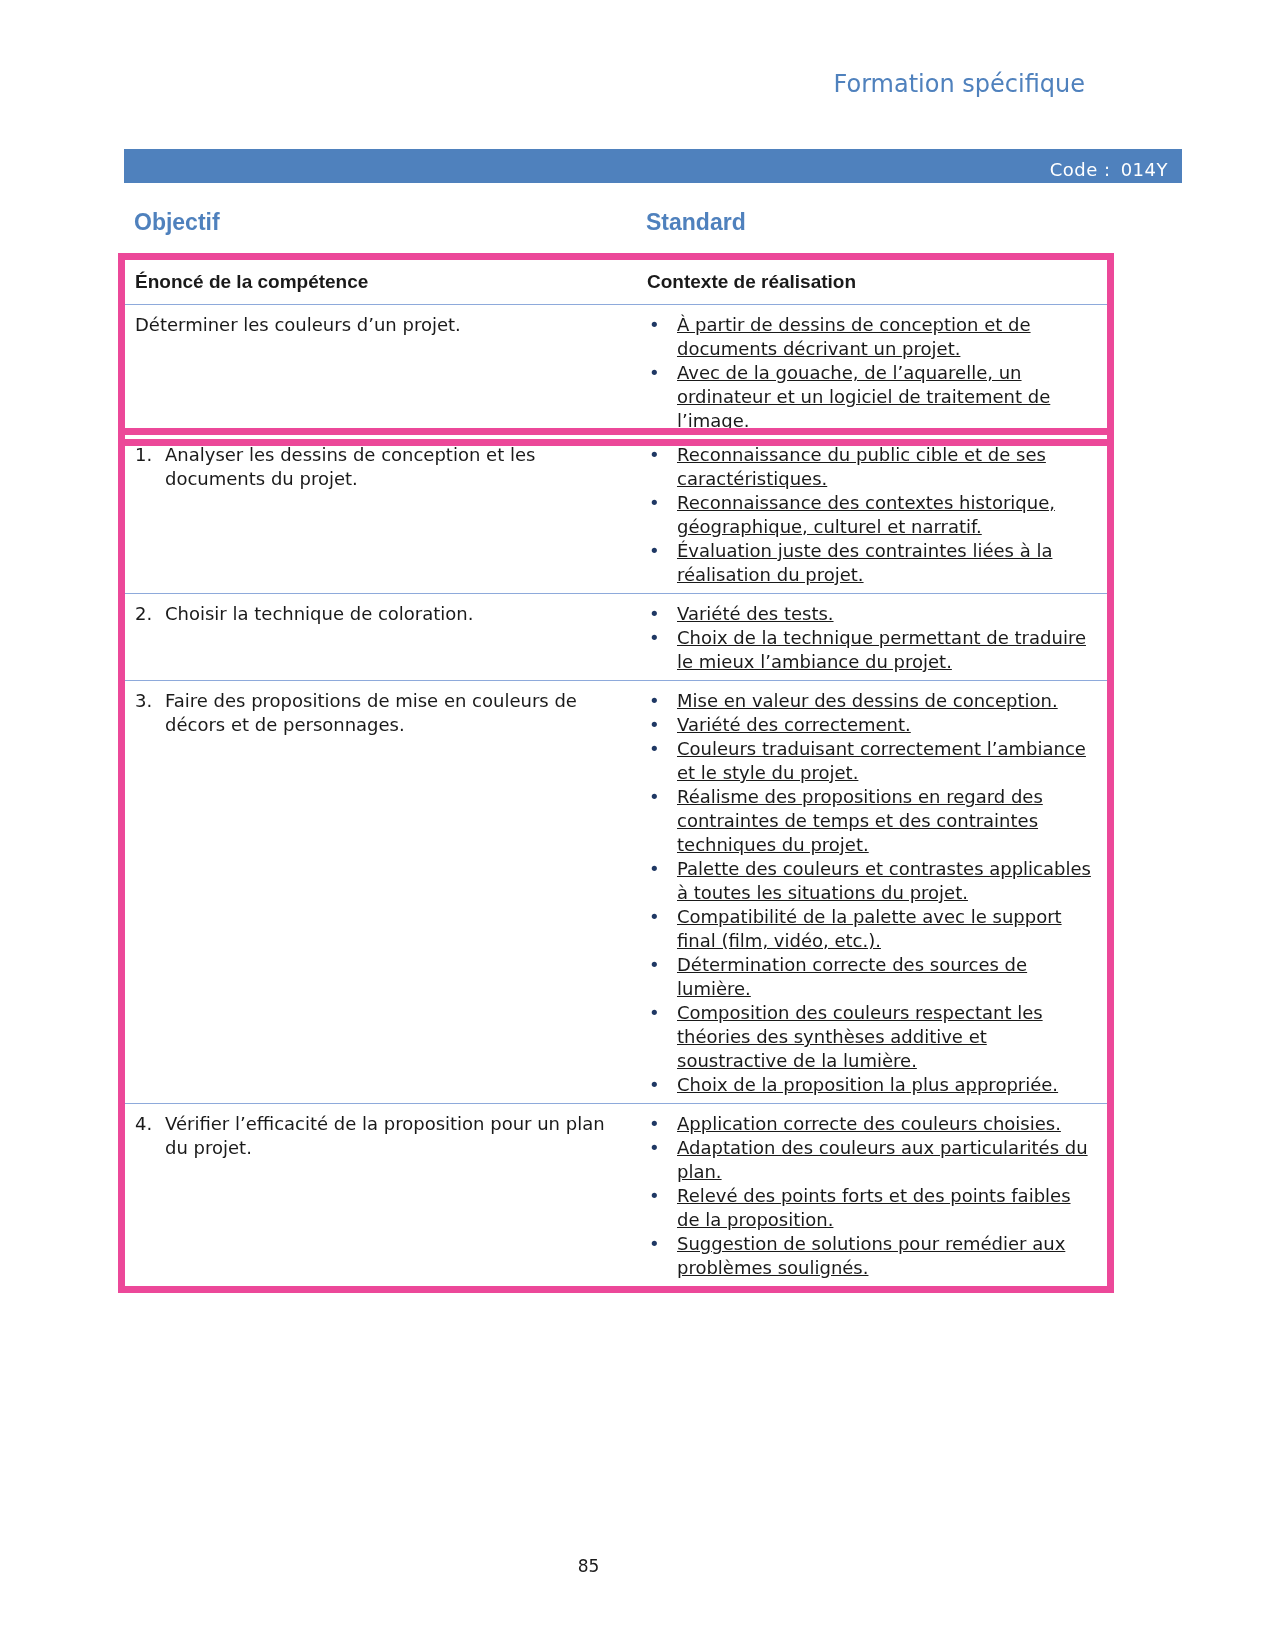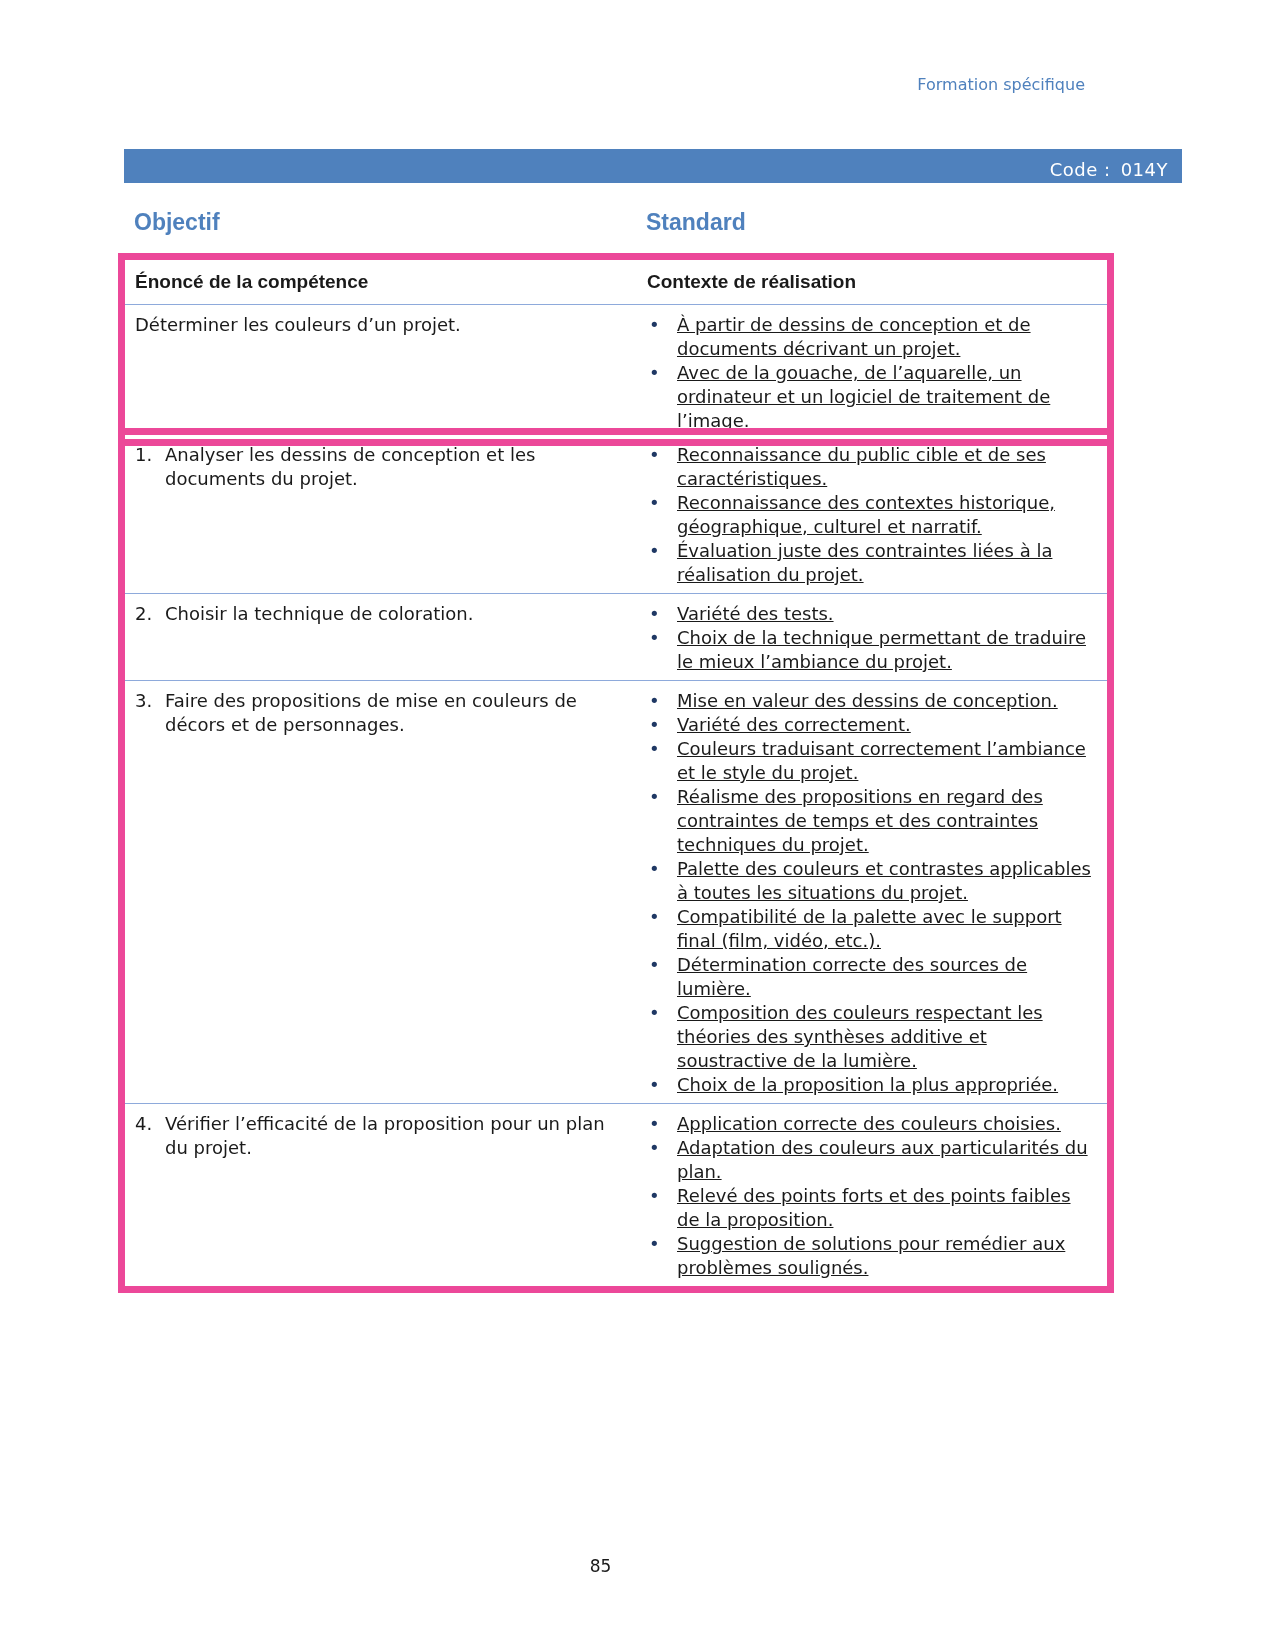--- a/index.html
+++ b/index.html
@@ -1,36 +1,36 @@
 <!DOCTYPE html>
 <html><head>
 <meta charset="utf-8">
 <style>
   html, body { margin: 0; padding: 0; background: #ffffff; }
   body { width: 1275px; height: 1650px; position: relative; font-family: "DejaVu Sans", sans-serif; color: #1a1a1a; }
-  .header-right { position: absolute; top: 72px; right: 190px; text-align: right; color: #4f81bd; font-size: 16px; line-height: 25px; }
+  .header-right { position: absolute; top: 72px; right: 190px; text-align: right; color: #4f81bd; font-size: 24px; line-height: 25px; }
   .code-bar { position: absolute; left: 124px; top: 149px; width: 1026px; height: 34px; background: #4f81bd; color: #ffffff; font-size: 18px; padding-left: 32px; }
   .code-bar .code { position: absolute; right: 14px; top: 10px; letter-spacing: 0.5px; }
   .code-bar .code .val { margin-left: 10px; }
   .section-titles { position: absolute; top: 209px; left: 124px; width: 1026px; height: 30px; font-family: "Liberation Sans", sans-serif; font-weight: bold; font-size: 23px; color: #4f81bd; }
   .section-titles .left { position: absolute; left: 10px; top: 0; }
   .section-titles .right { position: absolute; left: 522px; top: 0; }
   table.box { position: absolute; left: 118px; width: 996px; border-collapse: collapse; border: 7px solid #ec4899; font-size: 18px; line-height: 24px; }
   table.box td { vertical-align: top; padding: 0 10px; border-top: 1px solid #8eaadb; }
   table.box td.col-left { width: 492px; }
   table.box tr.head td { font-family: "Liberation Sans", sans-serif; font-weight: bold; font-size: 19px; padding-top: 10px; padding-bottom: 10px; border-top: none; }
   #t1 { top: 253px; }
   #t2 { top: 428px; }
   ul.bul { list-style: none; margin: 0; padding: 0; }
   ul.bul li { position: relative; padding-left: 30px; text-decoration: underline; }
   ul.bul li::before { content: "\2022"; position: absolute; left: 2px; top: 0; color: #1f3864; font-size: 18px; }
   .num-item { position: relative; padding-left: 30px; }
   .num-item .n { position: absolute; left: 0; top: 0; }
   .cell-pad { padding-top: 8px !important; padding-bottom: 6px !important; margin-top: 18px; }
-  .page-num { position: absolute; top: 1556px; left: 12px; width: 1177px; text-align: center; font-size: 17px; color: #1a1a1a; }
+  .page-num { position: absolute; top: 1556px; left: 0; width: 1177px; text-align: center; font-size: 17px; color: #1a1a1a; }
 </style>
 </head>
 <body>
 
 <div class="header-right">
   <div>Formation spécifique</div>
 </div>
 
 <div class="code-bar">
   <div class="code">

